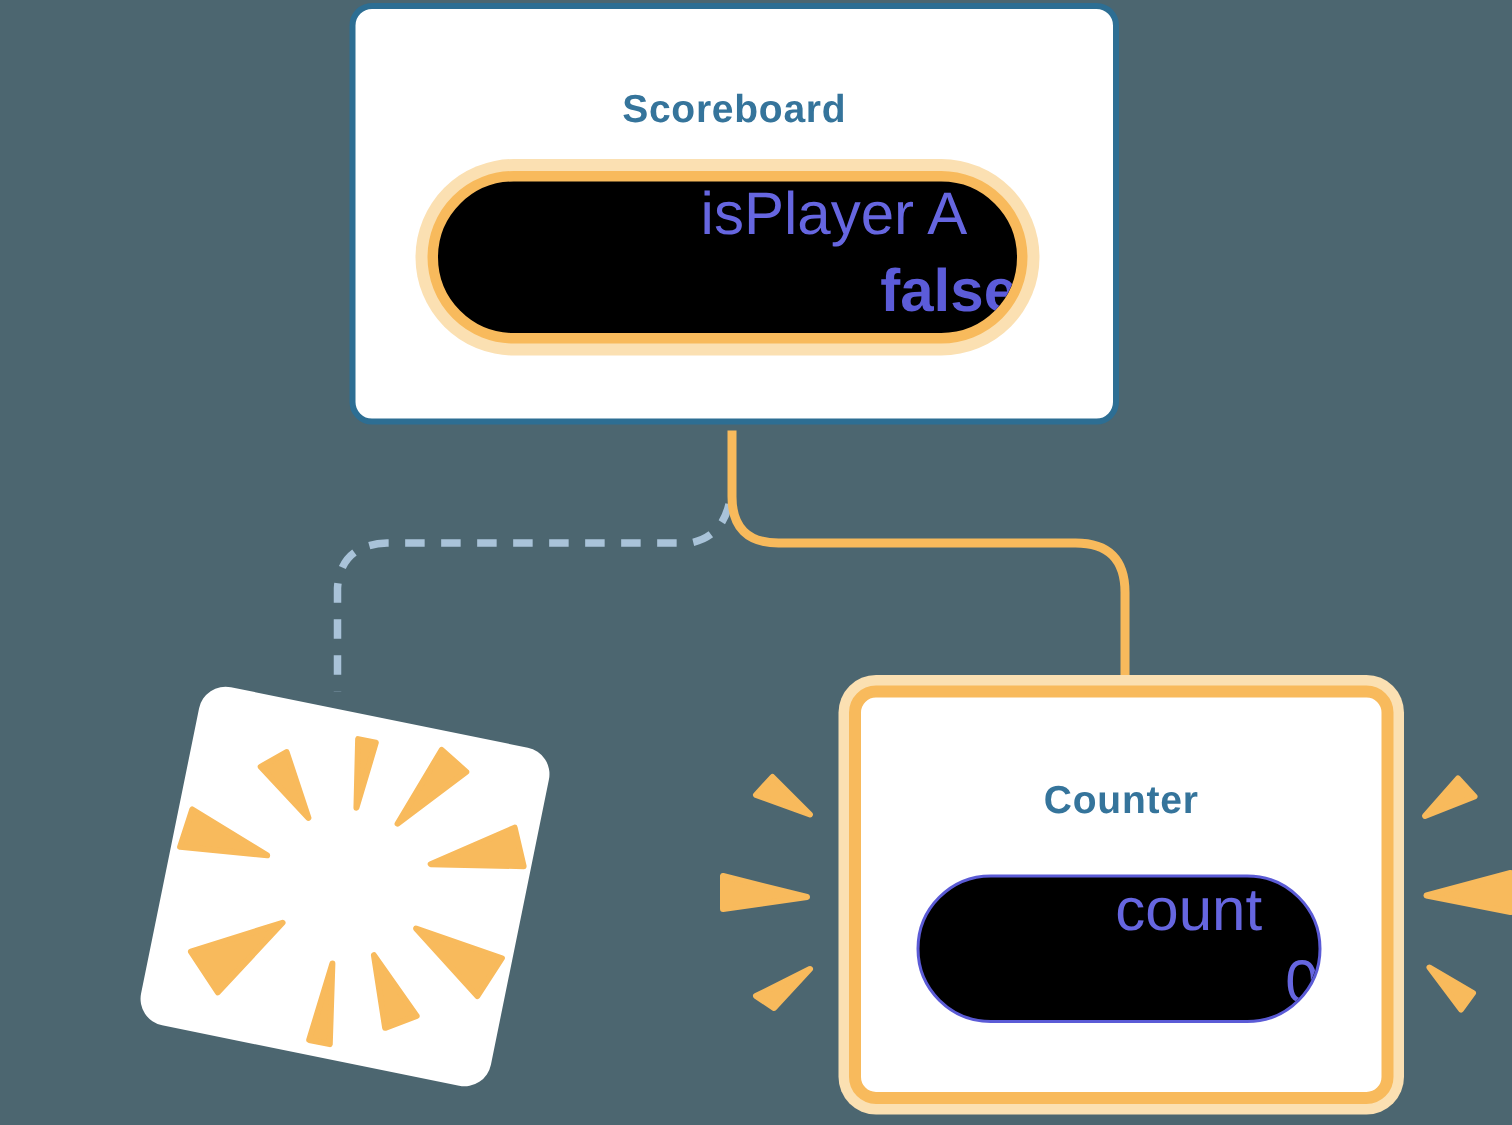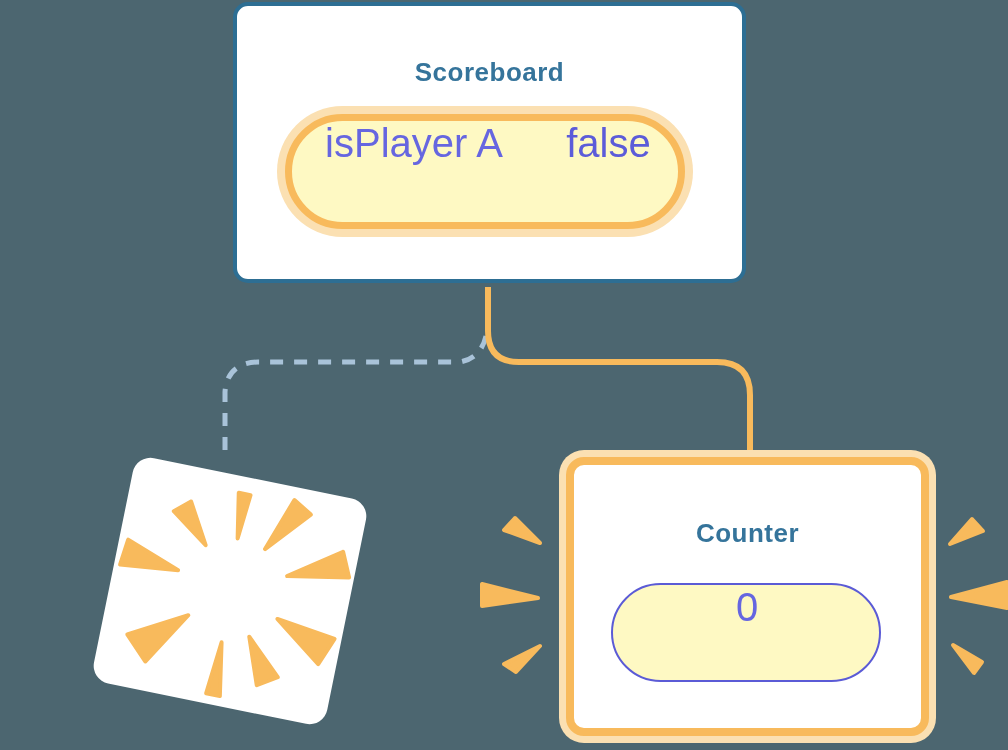--- a/index.html
+++ b/index.html
@@ -39,42 +39,43 @@
     text-align:center;
     font-size:26px;line-height:40px;font-weight:600;
     color:#35749B;
     letter-spacing:.5px;
   }
   .scoreboard-card .card-title{top:46px;}
   .counter-card .card-title{top:48px;}
   .pill{
     position:absolute;
     box-sizing:border-box;
-    background:#fef9c3;
+    background:#000000;
     border-radius:999px;
     display:flex;
-    align-items:flex-start;
+    align-items:flex-end;
     overflow:hidden;
+    flex-direction:column;
   }
   .pill-orange{
     left:48px;top:108px;width:400px;height:115px;
     border:7px solid #F8BA5C;
     box-shadow:0 0 0 8px #FBE0B2;
   }
   .pill-purple{
     left:37px;top:118px;width:270px;height:99px;
     border:2px solid #5B5BD6;
   }
   .pill-cell{
     display:flex;align-items:center;justify-content:center;
     font-size:40px;
     color:#6666E0;
   }
   .pill-orange .cell-key{width:244px;}
-  .pill-orange .cell-value{flex:1;font-weight:400;color:#5C5CD9;}
+  .pill-orange .cell-value{flex:1;font-weight:700;color:#5C5CD9;}
   .pill-purple .cell-key{width:173px;}
   .pill-purple .cell-value{flex:1;}
   .divider-orange{width:3px;background:#F8BA5C;}
   .divider-purple{width:2px;background:#5B5BD6;}
   .poof-card{
     position:absolute;
     left:111px;top:476px;width:238px;height:230px;
     background:#FFFFFF;
     border-radius:18px;
     transform:rotate(11.5deg);
@@ -131,18 +132,19 @@
         <polygon points="83,147 27,178 50,201"></polygon>
         <polygon points="64,105 9,85 6,111"></polygon>
         <polygon points="86,75 63,35 48,48"></polygon>
       </g>
     </svg>
   </div>
 
   <div class="card counter-card">
     <div class="card-title">Counter</div>
     <div class="pill pill-purple">
+      <div class="pill-cell cell-key">count</div>
       <div class="divider-purple"></div>
       <div class="pill-cell cell-value">0</div>
     </div>
   </div>
 
 </div>
 
 </body></html>

